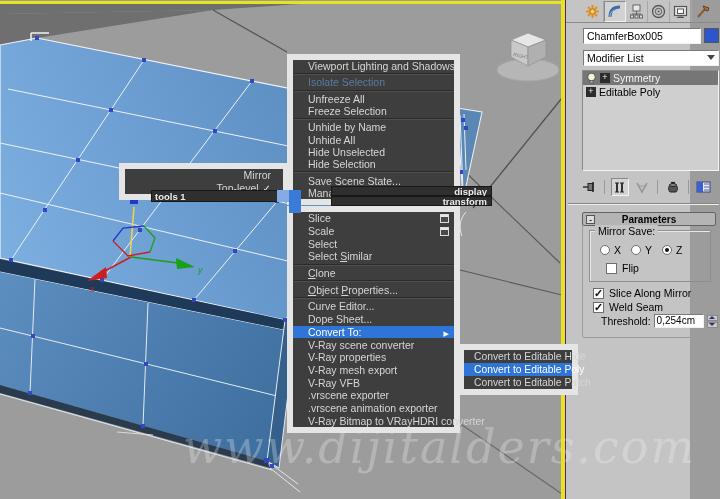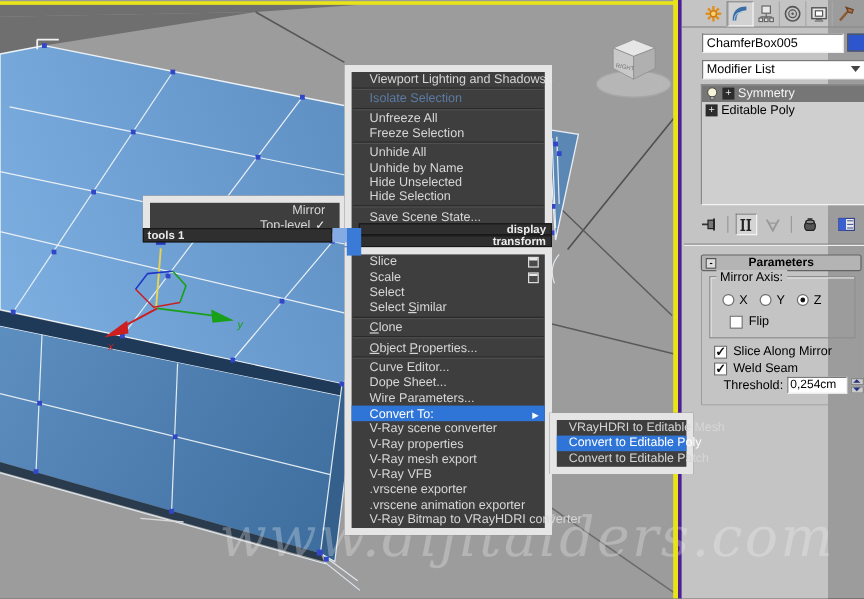--- a/index.html
+++ b/index.html
@@ -30,30 +30,30 @@
   .msep { height:2px; border-top:1px solid #2a2a2a; border-bottom:1px solid #4f4f4f; margin:1px 1px; }
   .marrow { margin-left:auto; }
   .marrow::after { content:"▶"; font-size:7px; color:#e6e6e6; }
   .mrow.hl .marrow::after { color:#fff; }
   .mcheck { margin-left:4px; }
   .mcheck::after { content:"✓"; font-size:10px; color:#eee; }
   .mbox { margin-left:auto; width:9px; height:9px; border:1px solid #dcdcdc; background:#4a4a4a;
           box-shadow:inset 0 2px 0 #e8e8e8; }
   .qtitle { position:absolute; z-index:10; background:#2f2f2f; border:1px solid #181818;
             color:#ececec; font-size:9.5px; font-weight:bold; line-height:9px;
-            display:flex; align-items:center; }
+            display:flex; align-items:center;margin-left:32px; }
   .qtitle.right { justify-content:flex-end; padding-right:4px; }
   .qtitle.left { justify-content:flex-start; padding-left:3px; }
   .qsq { position:absolute; z-index:11; }
   #submenu { left:458px; top:344px; width:120px; font-size:10.3px; }
   #submenu .mrow { height:13px; padding:0 6px 0 10px; }
 
   
   #panel { position:absolute; left:565px; top:0; width:125px; height:499px;
-           background:#c4c4c4; z-index:1; border-left:3px solid #4c1d95;
+           background:#c4c4c4; z-index:1; border-left:1px solid #4c1d95;
            font-size:10.5px; color:#000; }
   #tabbar { position:absolute; left:0; top:0; width:155px; height:23px;
             border-bottom:1px solid #8a8a8a; display:flex; align-items:center; padding-left:16px; }
   .tab { width:22px; height:21px; display:flex; align-items:center; justify-content:center;
          border-right:1px solid #a8a8a8; }
   .tab.active { background:#d2d2d2; border:1px solid #8a8a8a; border-right-color:#f2f2f2; border-bottom-color:#f2f2f2; }
   .field { position:absolute; background:#fff; border:1px solid #7a7a7a;
            border-bottom-color:#f2f2f2; border-right-color:#f2f2f2;
            font-size:10.5px; padding:1px 3px; overflow:hidden; white-space:nowrap; }
   #color-swatch { position:absolute; left:138px; top:28px; width:15px; height:15px;
@@ -258,24 +258,24 @@
       </div>
       <div class="msep"></div>
       <div class="mrow">
         <span class="mlabel">Unfreeze All</span>
       </div>
       <div class="mrow">
         <span class="mlabel">Freeze Selection</span>
       </div>
       <div class="msep"></div>
       <div class="mrow">
+        <span class="mlabel">Unhide by Name</span>
+      </div>
+      <div class="mrow">
         <span class="mlabel">Unhide All</span>
-      </div>
-      <div class="mrow">
-        <span class="mlabel">Unhide by Name</span>
       </div>
       <div class="mrow">
         <span class="mlabel">Hide Unselected</span>
       </div>
       <div class="mrow">
         <span class="mlabel">Hide Selection</span>
       </div>
       <div class="msep"></div>
       <div class="mrow">
         <span class="mlabel">Save Scene State...</span>
@@ -309,23 +309,20 @@
       <div class="mrow">
         <span class="mlabel"><u>O</u><span>b</span><span>j</span><span>e</span><span>c</span><span>t</span><span> </span><u>P</u><span>r</span><span>o</span><span>p</span><span>e</span><span>r</span><span>t</span><span>i</span><span>e</span><span>s</span><span>.</span><span>.</span><span>.</span></span>
       </div>
       <div class="msep"></div>
       <div class="mrow">
         <span class="mlabel">Curve Editor...</span>
       </div>
       <div class="mrow">
         <span class="mlabel">Dope Sheet...</span>
       </div>
-      <div class="mrow">
-        <span class="mlabel">Wire Parameters...</span>
-      </div>
       <div class="mrow hl">
         <span class="mlabel">Convert To:</span>
         <span class="marrow"></span>
       </div>
       <div class="mrow">
         <span class="mlabel">V-Ray scene converter</span>
       </div>
       <div class="mrow">
         <span class="mlabel">V-Ray properties</span>
       </div>
@@ -341,21 +338,21 @@
       <div class="mrow">
         <span class="mlabel">.vrscene animation exporter</span>
       </div>
       <div class="mrow">
         <span class="mlabel">V-Ray Bitmap to VRayHDRI converter</span>
       </div>
     </div>
 
   <div id="submenu" class="qmenu">
       <div class="mrow">
-        <span class="mlabel">VRayHDRI to Editable Mesh</span>
+        <span class="mlabel">Convert to Editable Hide</span>
       </div>
       <div class="mrow hl">
         <span class="mlabel">Convert to Editable Poly</span>
       </div>
       <div class="mrow">
         <span class="mlabel">Convert to Editable Patch</span>
       </div>
     </div>
 
   <div id="panel">
@@ -469,21 +466,21 @@
 
     <div id="panel-groove"></div>
 
     <div id="rollout-header">
       <span id="rollout-minus">-</span>
       <span>Parameters</span>
     </div>
 
     <div id="rollout-body">
       <div id="mirror-group">
-        <span id="mirror-legend">Mirror Axis:</span>
+        <span id="mirror-legend">Mirror Save:</span>
         <div class="radio-row">
           <span class="radio-item">
             <span class="radio"></span>
             <span>X</span>
           </span>
           <span class="radio-item">
             <span class="radio"></span>
             <span>Y</span>
           </span>
           <span class="radio-item">

